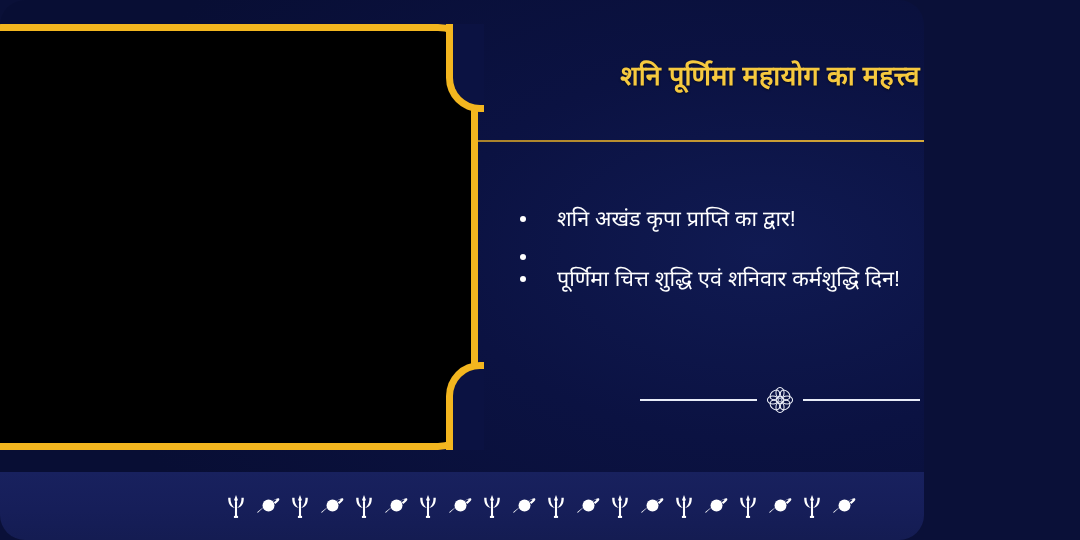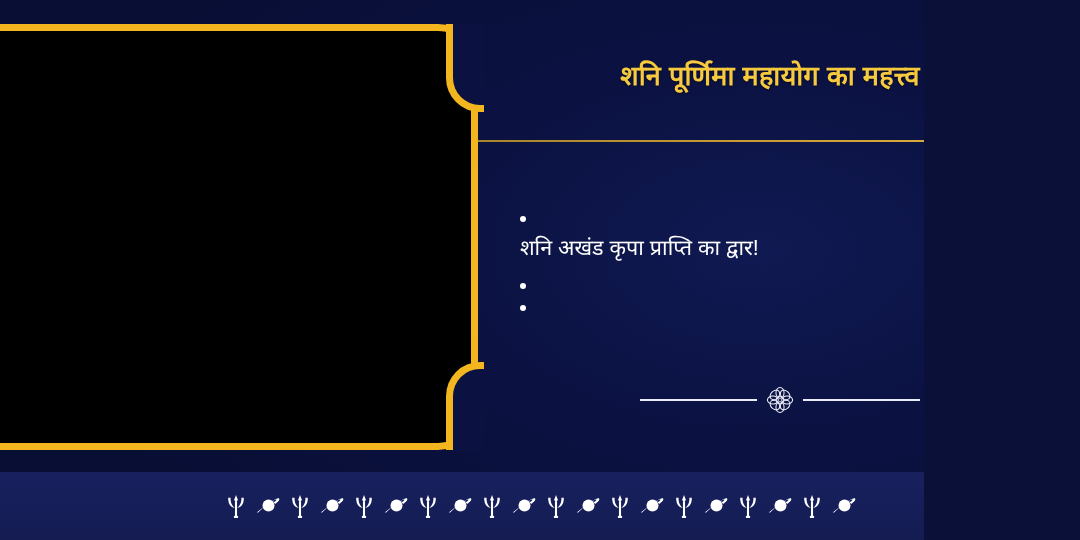--- a/index.html
+++ b/index.html
@@ -5,20 +5,21 @@
   html,body{margin:0;padding:0;}
   body{
     width:1080px;height:540px;overflow:hidden;
     background:#0a1038;
     font-family:"Liberation Sans","DejaVu Sans",sans-serif;
   }
   .banner{
     position:relative;width:924px;height:540px;overflow:hidden;
     background:
       radial-gradient(ellipse 700px 420px at 760px 250px,#101a52 0%,#0b1242 45%,#080e34 100%);
+    border-radius: 25px;
   }
 
   
   .photo-frame{
     position:absolute;left:-18px;top:24px;width:496px;height:426px;
     border:7px solid #f3b61f;
     border-radius:0 40px 40px 0;
     box-sizing:border-box;
     background:#000;
   }
@@ -101,21 +102,21 @@
   .title-rule{
     position:absolute;left:478px;top:140px;width:505px;height:2px;
     background:linear-gradient(90deg,#a9822c 0%,#c79a33 50%,#d9ae3c 100%);
   }
   .rosette{position:absolute;left:990px;top:115px;width:52px;height:52px;}
 
   .bullets{
     position:absolute;left:520px;top:200px;width:540px;
     color:#ffffff;font-size:21.5px;line-height:38px;
   }
-  .bullet-row{display:flex;align-items:flex-start;gap:7px;white-space:nowrap;flex-direction:column;}
+  .bullet-row{display:flex;align-items:flex-start;gap:31px;white-space:nowrap;}
   .dot{display:inline-block;width:6px;height:6px;border-radius:50%;background:#fff;margin-top:16px;flex:0 0 auto;}
   .btext{display:inline-block;}
 
   .divider{position:absolute;left:640px;top:382px;width:280px;height:36px;display:flex;align-items:center;justify-content:center;gap:0;}
   .dline{height:1.5px;background:#e8ecf8;flex:1 1 auto;}
   .dflower{width:34px;height:34px;flex:0 0 auto;margin:0 6px;}
 
   
   .band{
     position:absolute;left:0;bottom:0;width:1080px;height:68px;
@@ -168,20 +169,21 @@
   <div class="bullets">
     <div class="bullet-row">
       <span class="dot"></span>
       <span class="btext">शनि अखंड कृपा प्राप्ति का द्वार!</span>
     </div>
     <div class="bullet-row">
       <span class="dot"></span>
     </div>
     <div class="bullet-row">
       <span class="dot"></span>
+      <span class="btext">पूर्णिमा चित्त शुद्धि एवं शनिवार कर्मशुद्धि दिन!</span>
     </div>
   </div>
 
   <div class="divider">
     <span class="dline"></span>
     <svg class="dflower" viewBox="0 0 100 100">
       <g fill="none" stroke="#eef1fa" stroke-width="3">
         <circle cx="50" cy="50" r="11"></circle>
         <ellipse cx="50" cy="29" rx="12" ry="16"></ellipse>
         <ellipse cx="50" cy="71" rx="12" ry="16"></ellipse>

